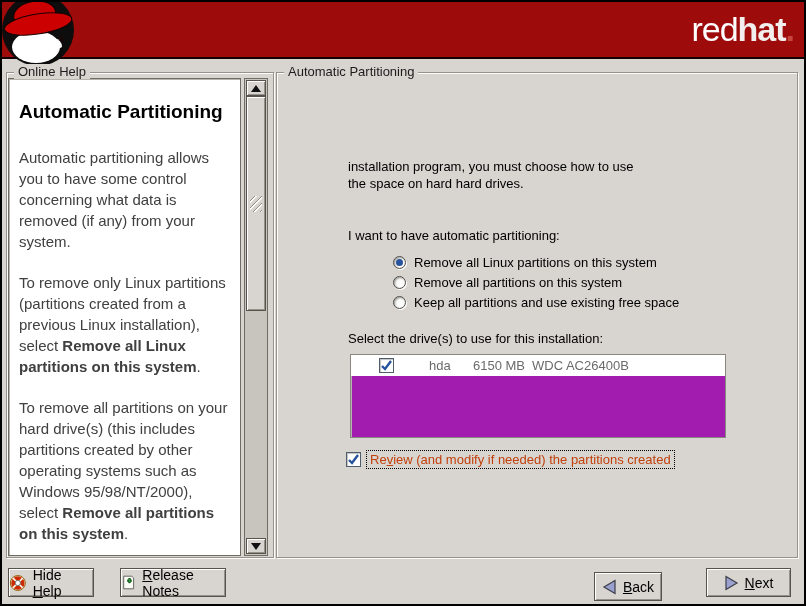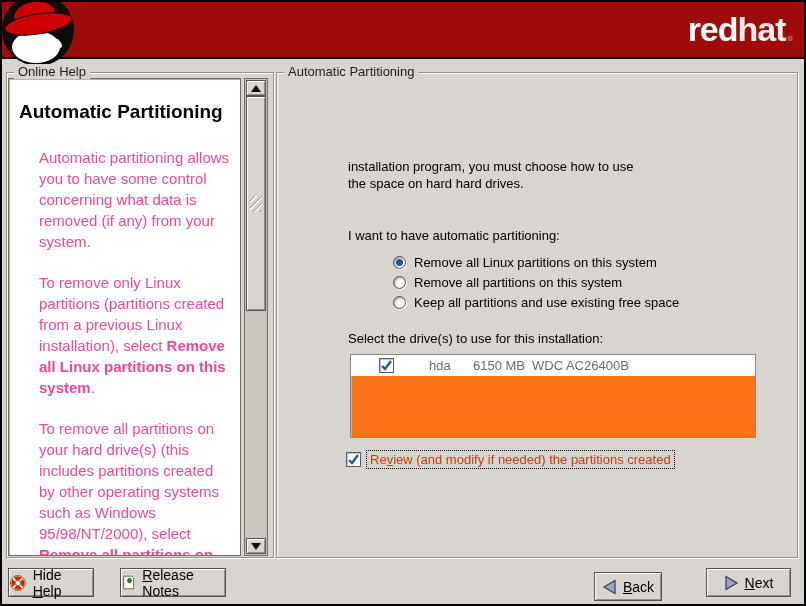--- a/index.html
+++ b/index.html
@@ -5,39 +5,39 @@
   * { margin:0; padding:0; box-sizing:border-box; font-family:"Liberation Sans","DejaVu Sans",sans-serif; }
   html,body { background:#4a4a4a; }
   .window { position:relative; width:806px; height:606px; border:2px solid #000;
             background:#d8d4cf; overflow:hidden; }
 
   
   .banner { position:absolute; left:0; top:0; width:802px; height:57px;
             background:#9e0b0b; border-bottom:2px solid #140000; }
   .brand { position:absolute; right:10px; top:8px; font-size:34px; color:#fff;
            letter-spacing:-1px; line-height:38px; }
-  .brand .b { font-weight:bold; }
+  .brand .b { font-weight:normal; }
   .brand .r { color:#f2eeee; font-weight:bold; }
   .brand .dot { color:#c4463c; font-weight:bold; }
   .shadowman { position:absolute; left:-2px; top:-2px; }
   .regmark { position:absolute; left:57px; top:34px; font-size:7px; color:#2a0000; }
 
   
   .frame { position:absolute; border:1px solid #96918a;
            box-shadow: inset 1px 1px 0 #fdfcfb, 1px 1px 0 #fdfcfb; }
   .frame-label { position:absolute; background:#d8d4cf; padding:0 4px;
                  font-size:13px; color:#1c1c1c; z-index:3; }
 
   
   .help-view { position:absolute; left:6px; top:76px; width:233px; height:478px;
                background:#fff; border:1px solid #6f6b65;
                box-shadow: inset 1px 1px 0 #b7b3ad; overflow:hidden;
                padding:12px 8px 0 10px; }
   .help-view h1 { font-size:19px; font-weight:bold; color:#000; margin:10px 0 24px 0; }
-  .help-view p { font-size:15px; line-height:21px; color:#ec4899; margin-bottom:20px;margin-left:20px; }
+  .help-view p { font-size:15px; line-height:21px; color:#404040; margin-bottom:20px; }
 
   
   .scrollbar { position:absolute; left:242px; top:76px; width:24px; height:478px;
                background:#c8c4be; border:1px solid #6f6b65; }
   .sb-btn { position:absolute; left:1px; width:20px; height:16px; background:#d8d4cf;
             border:1px solid #56524c; box-shadow: inset 1px 1px 0 #fff, inset -1px -1px 0 #96918a;
             display:flex; align-items:center; justify-content:center; }
   .sb-btn.up { top:1px; }
   .sb-btn.down { bottom:1px; }
   .arr-up { width:0; height:0; border-left:5px solid transparent; border-right:5px solid transparent; border-bottom:7px solid #111; }
@@ -54,22 +54,22 @@
   .radio-group { position:absolute; left:391px; top:250px; }
   .radio-row { display:flex; align-items:center; height:20px; cursor:default; }
   .radio { width:13px; height:13px; border-radius:50%; background:#fbfbfa;
            border:1px solid #4e4a45; box-shadow: inset 1px 1px 2px rgba(0,0,0,.4), 1px 1px 0 #fff;
            margin-right:8px; position:relative; flex:0 0 13px; }
   .radio.sel::after { content:""; position:absolute; left:2px; top:2px; width:7px; height:7px;
                       border-radius:50%; background:#26539c; }
   .radio-label { font-size:13px; color:#000; }
 
   .drives-label { position:absolute; left:346px; top:329px; font-size:13px; color:#000; }
-  .listbox { position:absolute; left:348px; top:352px; width:406px; height:84px;
-             background:#f97316; border:1px solid #8a8680;
+  .listbox { position:absolute; left:348px; top:352px; width:376px; height:84px;
+             background:#a21caf; border:1px solid #8a8680;
              box-shadow: inset 1px 1px 0 #b7b3ad; overflow:hidden; }
   .drive-row { position:relative; height:21px; background:#fff; }
   .drive-row .cell { position:absolute; top:3px; font-size:13px; color:#6b6b6b; }
 
   .cb { width:15px; height:15px; background:#fff; border:1px solid #4e5c6b;
         box-shadow: inset 1px 1px 1px rgba(0,0,0,.25); display:inline-flex;
         align-items:center; justify-content:center; }
 
   .review-row { position:absolute; left:344px; top:448px; display:flex; align-items:center; }
   .review-label { margin-left:5px; font-size:13px; color:#c2410c; border:1px dotted #000; padding:1px 3px; }

